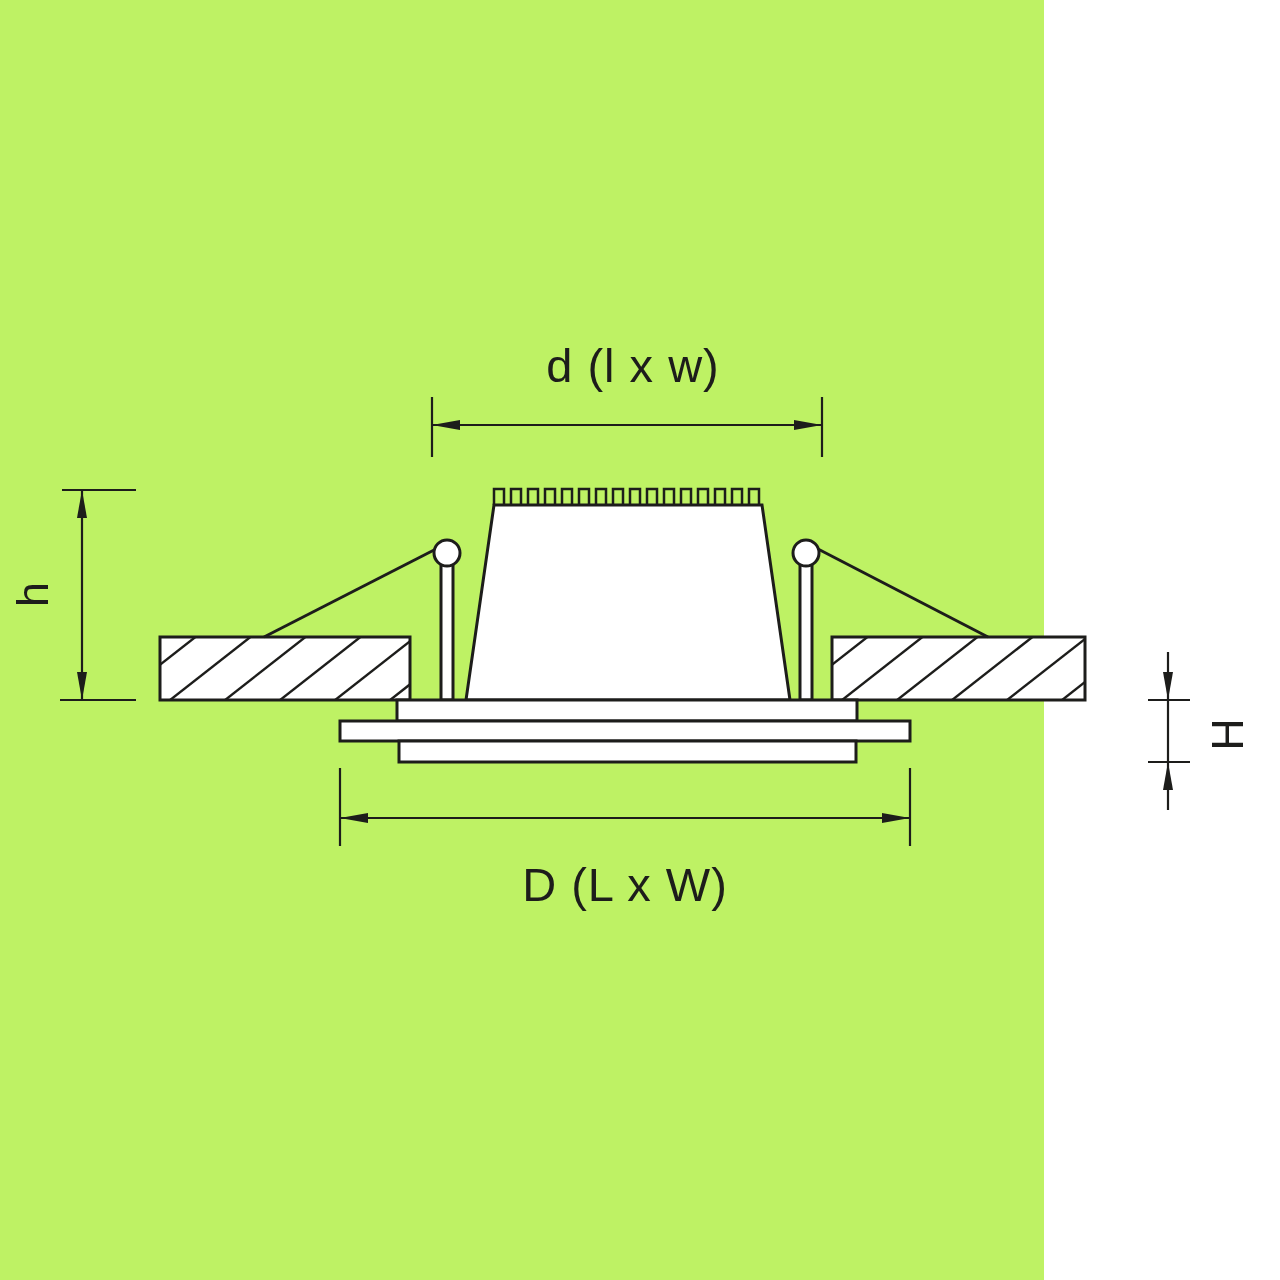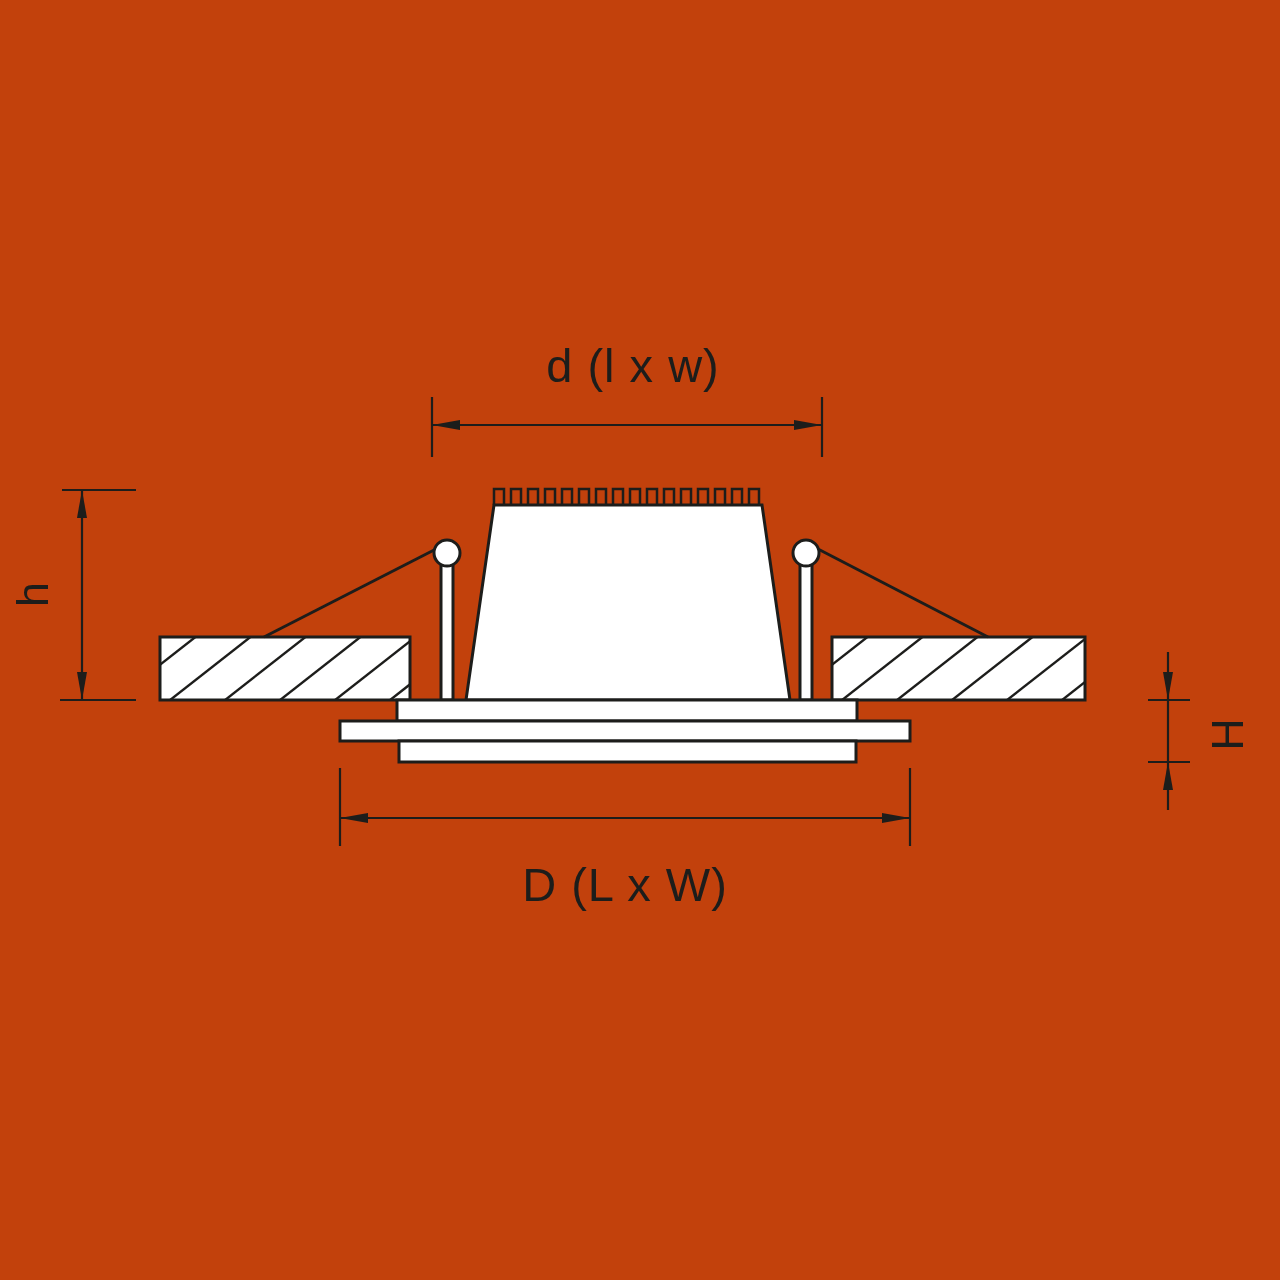--- a/index.html
+++ b/index.html
@@ -1,17 +1,17 @@
 <!DOCTYPE html>
 <html style="--line: #1d1d1b;"><head>
 <meta charset="utf-8">
 <style>
   html,body{margin:0;padding:0}
   body{width:1280px;height:1280px;background:#fff;overflow:hidden}
-  .canvas{width:1280px;height:1280px;position:relative;background:#c2410c}
+  .canvas{width:1044px;height:1280px;position:relative;background:#bef264}
   svg{display:block}
   .outline{fill:#ffffff;stroke:var(--line,#1d1d1b);stroke-width:3;stroke-linejoin:miter}
   .line{fill:none;stroke:var(--line,#1d1d1b);stroke-width:3}
   .fins{fill:none;stroke:var(--line,#1d1d1b);stroke-width:2.5}
   .hatchline{fill:none;stroke:var(--line,#1d1d1b);stroke-width:2.4}
   .dim line{fill:none;stroke:var(--line,#1d1d1b);stroke-width:2.2}
   .lbl{font-family:"Liberation Sans","DejaVu Sans",sans-serif;fill:var(--line,#1d1d1b);letter-spacing:1px}
   .lbl-lg{font-size:47px}
   .lbl-md{font-size:45px}
 </style>

